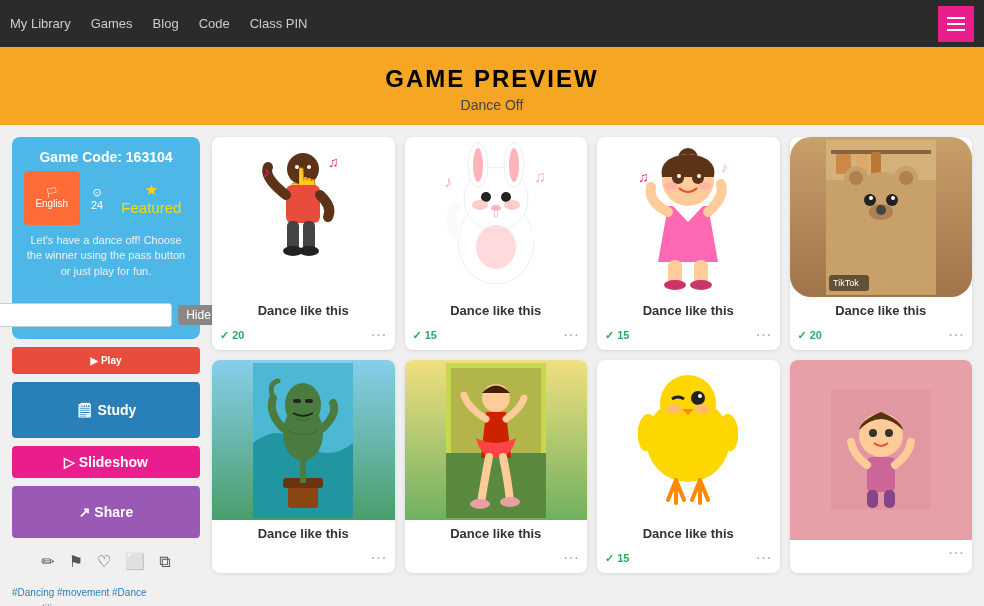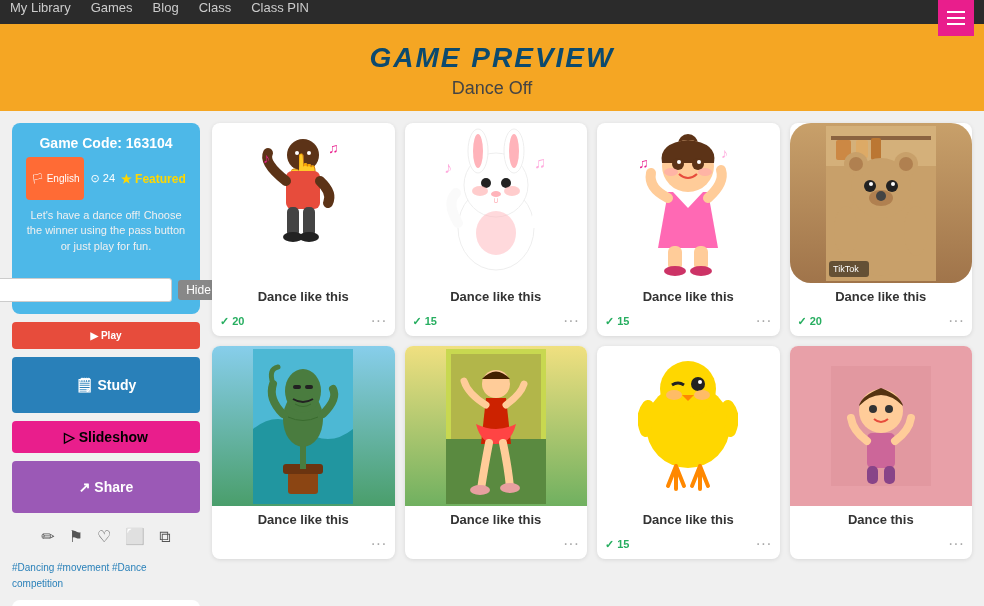--- a/index.html
+++ b/index.html
@@ -2,21 +2,22 @@
 <html><head>
   <meta charset="utf-8">
   <style>
     * { box-sizing: border-box; margin: 0; padding: 0; }
     body { font-family: Arial, sans-serif; background: #f0f0f0; width: 984px; min-height: 606px; overflow-x: hidden; }
 
     
     .top-nav {
       background: #2b2b2b;
       display: flex;
-      height: 24px;
+      align-items: center;
+      height: 47px;
       padding: 0 10px;
       gap: 20px;
     }
     .top-nav a {
       color: #ccc;
       text-decoration: none;
       font-size: 13px;
     }
     .nav-spacer { flex: 1; }
     .nav-menu-btn {
@@ -39,30 +40,29 @@
       background: white;
     }
 
     
     .header-banner {
       background: #f5a623;
       text-align: center;
       padding: 18px 0 12px;
     }
     .header-banner h1 {
-      font-size: 28px;
+      font-size: 24px;
       font-weight: 900;
-      color: #0c4a6e;
+      color: #000000;
       font-family: 'Arial Black', Arial, sans-serif;
       letter-spacing: 2px;
       text-transform: uppercase;
-      font-style: italic;
     }
     .header-banner p {
-      font-size: 18px;
+      font-size: 14px;
       color: #444;
       margin-top: 4px;
     }
 
     
     .main-layout {
       display: flex;
       padding: 12px;
       gap: 12px;
     }
@@ -106,22 +106,21 @@
       display: flex;
       align-items: center;
       gap: 2px;
       font-size: 11px;
     }
     .badge-featured {
       display: flex;
       align-items: center;
       gap: 2px;
       color: #ffd700;
-      font-size: 12px;
-      font-weight: bold;
+      font-size: 15px;
     }
     .game-code-desc {
       font-size: 11px;
       line-height: 1.4;
       margin-bottom: 24px;
       color: #f0f0f0;
     }
     .hide-row {
       display: flex;
       align-items: center;
@@ -170,21 +169,21 @@
       font-size: 14px;
       font-weight: bold;
       cursor: pointer;
       display: flex;
       align-items: center;
       justify-content: center;
       gap: 6px;
     }
     .btn-slideshow {
       background: #e91e8c;
-      color: #000000;
+      color: #ffffff;
       border: none;
       border-radius: 4px;
       padding: 8px 15px;
       width: 100%;
       font-size: 14px;
       font-weight: bold;
       cursor: pointer;
       display: flex;
       align-items: center;
       justify-content: center;
@@ -310,21 +309,21 @@
       background: #e8c0c0;
     }
   </style>
 </head>
 <body>
 
 <nav class="top-nav">
   <a>My Library</a>
   <a>Games</a>
   <a>Blog</a>
-  <a>Class</a>
+  <a>Code</a>
   <a>Class PIN</a>
   <div class="nav-spacer"></div>
   <button class="nav-menu-btn">
     <span></span>
     <span></span>
     <span></span>
   </button>
 </nav>
 
 <div class="header-banner">
@@ -686,21 +685,20 @@
 
           <rect x="36" y="67" width="28" height="35" rx="5" fill="#cc6699"></rect>
 
           <path d="M36 75 Q22 65 20 52" stroke="#ffcc99" stroke-width="8" stroke-linecap="round" fill="none"></path>
           <path d="M64 75 Q78 65 80 52" stroke="#ffcc99" stroke-width="8" stroke-linecap="round" fill="none"></path>
 
           <rect x="36" y="100" width="11" height="18" rx="5" fill="#884488"></rect>
           <rect x="53" y="100" width="11" height="18" rx="5" fill="#884488"></rect>
         </svg>
       </div>
-      <div class="card-label">Dance this</div>
       <div class="card-footer">
         <span class="card-votes" style="visibility:hidden">
           <span class="check">✓</span>
           0
         </span>
         <span class="card-more">···</span>
       </div>
     </div>
 
   </div>

